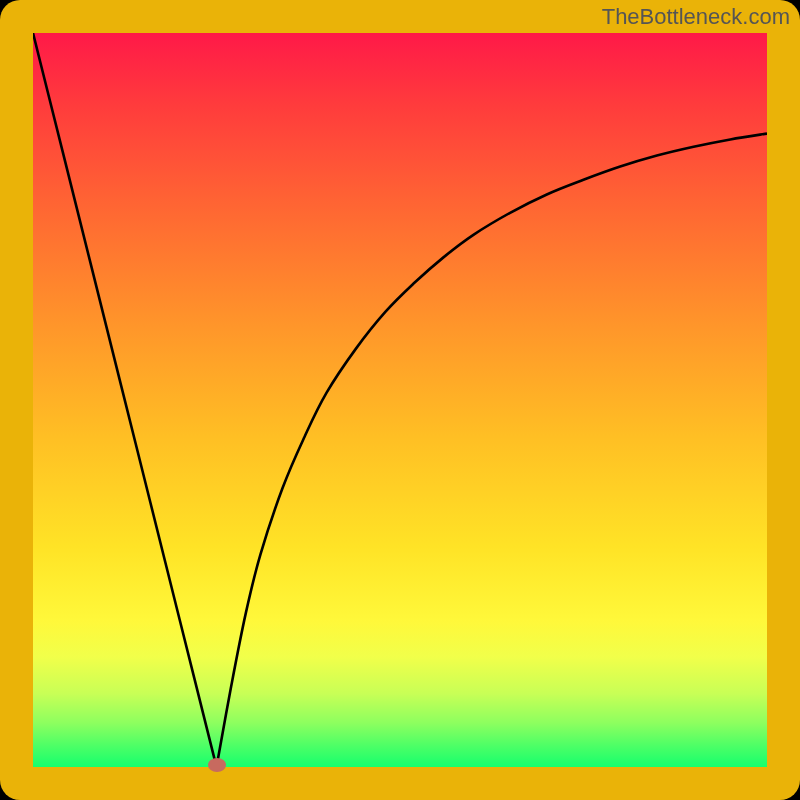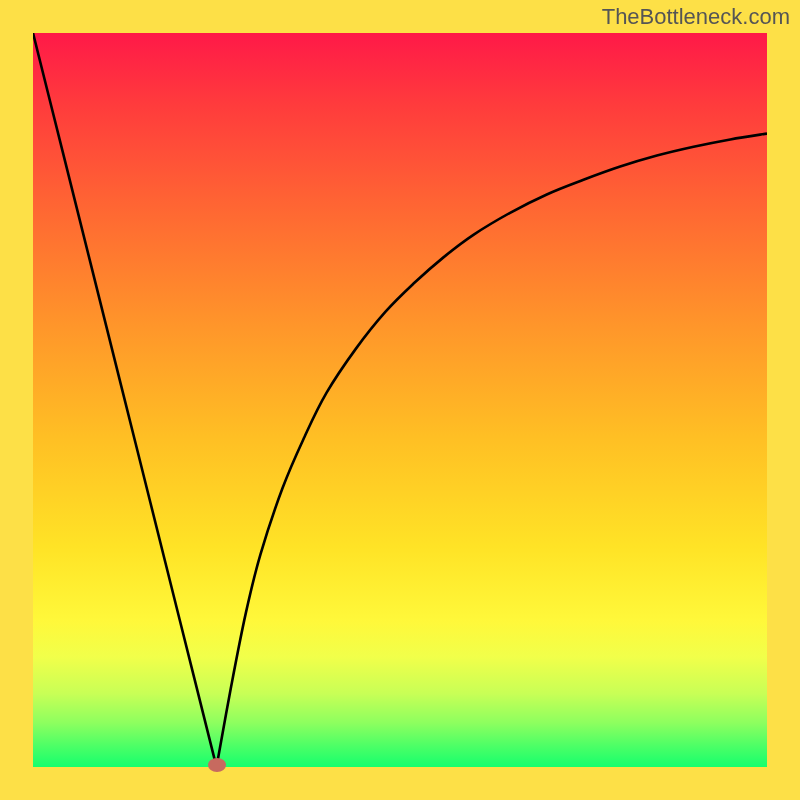--- a/index.html
+++ b/index.html
@@ -8,21 +8,22 @@
     width: 800px;
     height: 800px;
     background: #000;
     overflow: hidden;
     font-family: Arial, Helvetica, sans-serif;
   }
   .outer {
     position: relative;
     width: 800px;
     height: 800px;
-    background: #fde047;
+    background: #eab308;
+    border-radius: 20px;
   }
   .watermark {
     position: absolute;
     top: 4px;
     right: 10px;
     color: #555;
     font-size: 22px;
     font-family: Arial, sans-serif;
     z-index: 10;
   }

